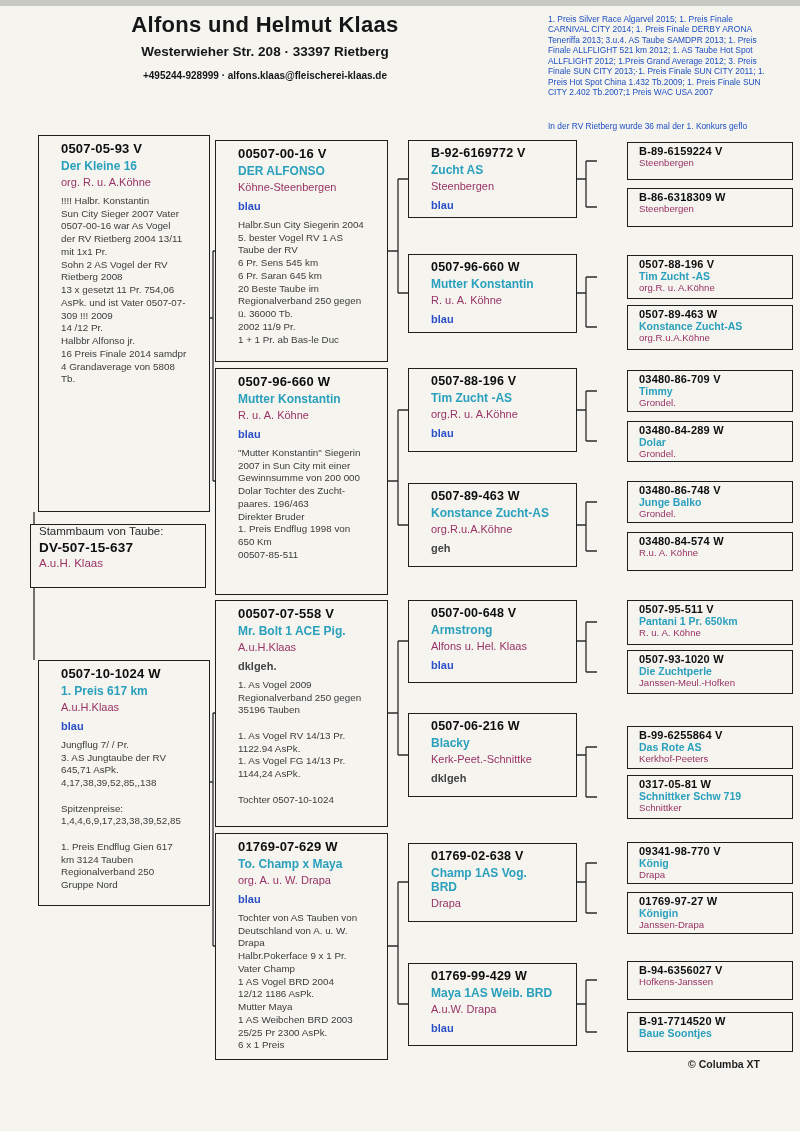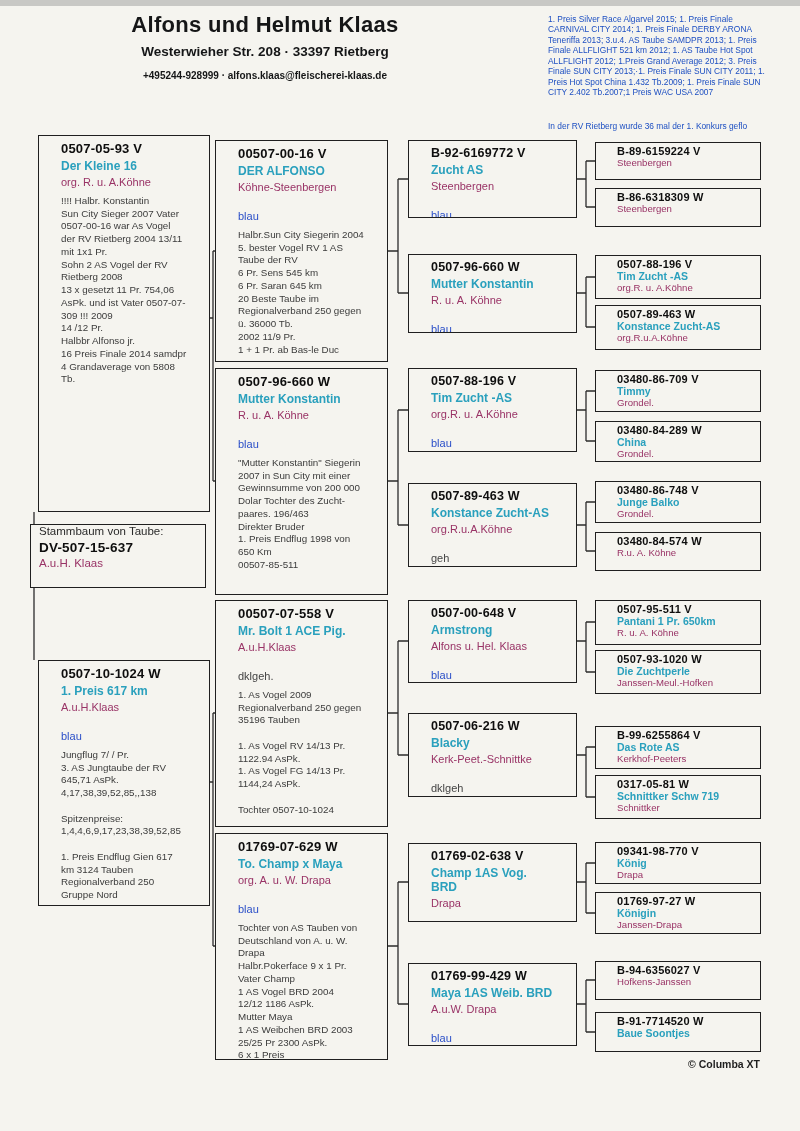--- a/index.html
+++ b/index.html
@@ -24,24 +24,24 @@
   }
   .connectors { position:absolute; left:0; top:0; }
   .pbox {
     position:absolute; border:1.5px solid #1f1f1f; background:#f5f4ef;
     padding:5px 22px; overflow:hidden;
   }
   .pbox div:empty { display:none; }
   .ring    { font-size:13px; font-weight:bold; color:#0e0e0e; letter-spacing:.2px; }
   .pname   { font-size:12px; font-weight:bold; color:#2aa0bd; margin-top:3px; }
   .breeder { font-size:11px; color:#993366; margin-top:3px; }
-  .pcolor  { font-size:11px; color:#2b4fc8; margin-top:17px; }
+  .pcolor  { font-size:11px; color:#2b4fc8; margin-top:7px;font-weight:bold; }
   .desc    { font-size:9.8px; line-height:1.3; color:#3b3b3b; margin-top:7px; white-space:pre-line; }
   .md .ring  { font-size:12.5px; }
-  .sm { padding:2px 21px; }
+  .sm { padding:2px 11px;margin-left:32px; }
   .sm .ring    { font-size:11px; }
   .sm .pname   { font-size:10.5px; margin-top:0; }
   .sm .breeder { font-size:9.6px; margin-top:0; }
   .subject {
     position:absolute; left:30px; top:524px; width:176px; height:64px;
     border:1.5px solid #1f1f1f; background:#f5f4ef; padding:0 8px;
   }
   .subject-label { font-size:11.5px; color:#2a2a2a; }
   .subject .ring { font-size:13.5px; margin-top:3px; }
   .subject .breeder { margin-top:2px; font-size:11.5px; }
@@ -236,21 +236,21 @@
     <div class="pname">Konstance Zucht-AS</div>
     <div class="breeder">org.R.u.A.Köhne</div>
   </div>
   <div class="pbox sm" style="left:595px;top:370px;width:166px;height:42px">
     <div class="ring">03480-86-709 V</div>
     <div class="pname">Timmy</div>
     <div class="breeder">Grondel.</div>
   </div>
   <div class="pbox sm" style="left:595px;top:421px;width:166px;height:41px">
     <div class="ring">03480-84-289 W</div>
-    <div class="pname">China</div>
+    <div class="pname">Dolar</div>
     <div class="breeder">Grondel.</div>
   </div>
   <div class="pbox sm" style="left:595px;top:481px;width:166px;height:42px">
     <div class="ring">03480-86-748 V</div>
     <div class="pname">Junge Balko</div>
     <div class="breeder">Grondel.</div>
   </div>
   <div class="pbox sm" style="left:595px;top:532px;width:166px;height:39px">
     <div class="ring">03480-84-574 W</div>
 

